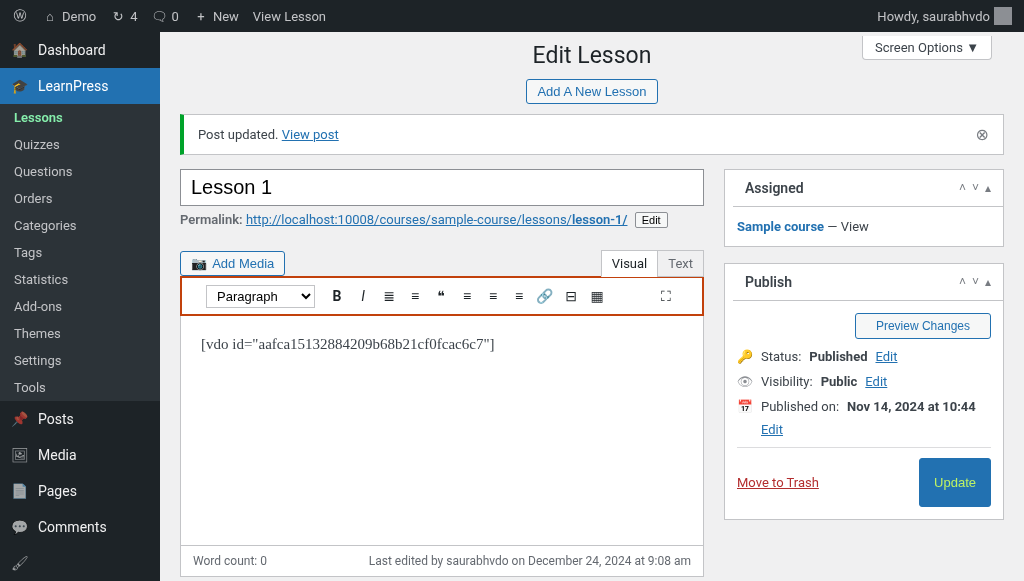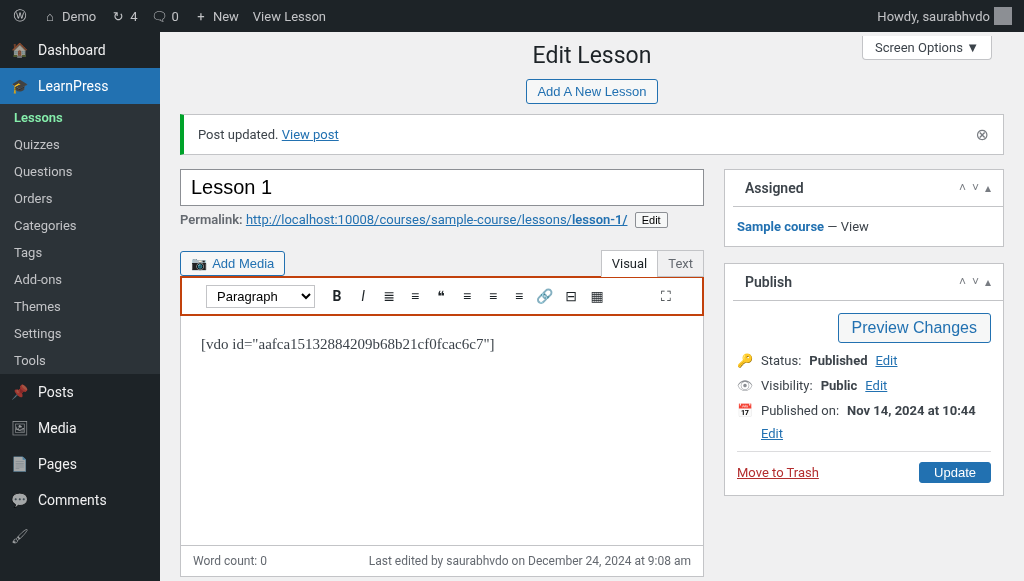--- a/index.html
+++ b/index.html
@@ -68,22 +68,22 @@
 .postbox-ctrls { display: flex; gap: 6px; color: #787c82; font-size: 12px; }
 .postbox-ctrls span { cursor: pointer; }
 .postbox-inside { padding: 12px; font-size: 13px; }
 .postbox-inside a { color: #2271b1; text-decoration: none; }
 
 .pub-row { display: flex; align-items: center; gap: 8px; margin-bottom: 10px; }
 .pub-icon { width: 16px; color: #8c8f94; display: inline-flex; justify-content: center; }
 .pub-row .edit-link { text-decoration: underline; }
 .pub-actions { border-top: 1px solid #dcdcde; margin-top: 8px; padding-top: 10px; display: flex; justify-content: space-between; align-items: center; }
 .trash-link { color: #b32d2e; text-decoration: underline; cursor: pointer; }
-.btn-primary { background: #2271b1; border: 1px solid #2271b1; color: #ffffff; padding: 2px 14px; border-radius: 3px; font-size: 13px; cursor: pointer; }
-.btn-secondary { background: #f6f7f7; border: 1px solid #2271b1; color: #2271b1; padding: 5px 13px; border-radius: 3px; font-size: 16px; cursor: pointer; }
+.btn-primary { background: #2271b1; border: 1px solid #2271b1; color: #bef264; padding: 16px 14px; border-radius: 3px; font-size: 13px; cursor: pointer; }
+.btn-secondary { background: #f6f7f7; border: 1px solid #2271b1; color: #2271b1; padding: 5px 20px; border-radius: 3px; font-size: 12px; cursor: pointer; }
 .preview-row { text-align: right; margin-bottom: 10px; }
 </style>
 </head>
 <body>
 
 <div class="toolbar">
   <div class="toolbar-left">
     <a href="#">
         <span class="tb-icon">ⓦ</span>
       </a>
@@ -122,20 +122,21 @@
       <span class="menu-icon">🎓</span>
       <span>LearnPress</span>
     </a>
   <div class="submenu">
     <a class="submenu-item active">Lessons</a>
     <a class="submenu-item">Quizzes</a>
     <a class="submenu-item">Questions</a>
     <a class="submenu-item">Orders</a>
     <a class="submenu-item">Categories</a>
     <a class="submenu-item">Tags</a>
+    <a class="submenu-item">Statistics</a>
     <a class="submenu-item">Add-ons</a>
     <a class="submenu-item">Themes</a>
     <a class="submenu-item">Settings</a>
     <a class="submenu-item">Tools</a>
   </div>
   <a class="menu-item">
       <span class="menu-icon">📌</span>
       <span>Posts</span>
     </a>
   <a class="menu-item">

